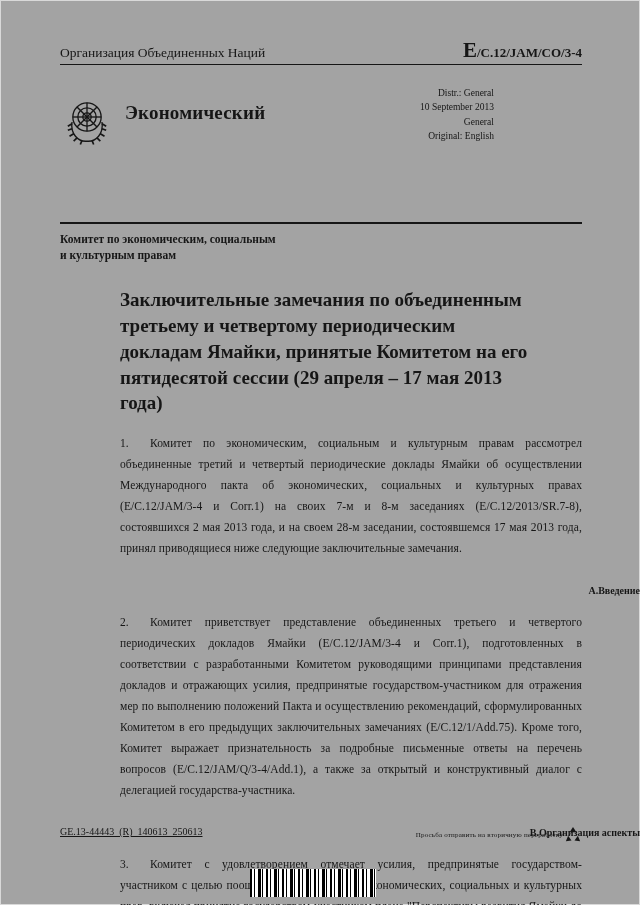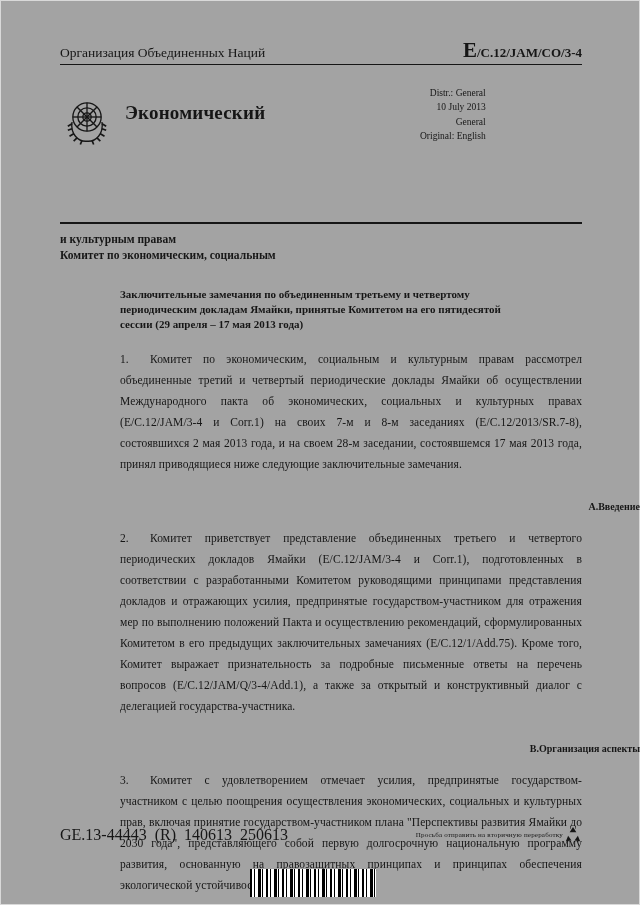--- a/index.html
+++ b/index.html
@@ -65,21 +65,21 @@
   .content { position: absolute; top: 232px; left: 0; right: 0; }
   .committee {
     margin-left: 60px;
     font-size: 11.5px;
     font-weight: bold;
     line-height: 1.35;
   }
   .doc-title {
     margin: 24px 0 17px 120px;
     width: 408px;
-    font-size: 11px;
+    font-size: 19px;
     font-weight: bold;
     line-height: 1.36;
   }
   .para {
     margin: 16px 58px 0 120px;
     font-size: 11.5px;
     line-height: 21px;
     text-align: justify;
     letter-spacing: 0.1px;
   }
@@ -90,22 +90,23 @@
     font-size: 10px;
     font-weight: bold;
     text-align: right;
   }
   .sec-letter { display: inline-block; width: 26px; }
 
   
   .ge-number {
     position: absolute;
     left: 60px; top: 826px;
-    font-size: 16px;
+    font-size: 10px;
     white-space: pre;
+    text-decoration: underline;
   }
   .recycle-block {
     position: absolute;
     right: 58px; top: 826px;
     display: flex;
     align-items: center;
     gap: 1px;
     font-size: 7px;
     letter-spacing: 0.2px;
   }
@@ -158,32 +159,32 @@
         </g>
       </svg>
     </span>
     <div class="council-title">
       <div>Экономический</div>
     </div>
   </div>
 
   <div class="distr-block">
     <div>Distr.: General</div>
-    <div>10 July 2013</div>
+    <div>10 September 2013</div>
     <div>General</div>
     <div>Original: English</div>
   </div>
 
   <div class="thick-rule"></div>
 
   <div class="content">
 
     <div class="committee">
+      <div>Комитет по экономическим, социальным</div>
       <div>и культурным правам</div>
-      <div>Комитет по экономическим, социальным</div>
     </div>
 
     <div class="doc-title">Заключительные замечания по объединенным третьему и четвертому периодическим докладам Ямайки, принятые Комитетом на его пятидесятой сессии (29 апреля – 17 мая 2013 года)</div>
 
     <p class="para"><span class="pnum">1.</span><span>Комитет по экономическим, социальным и культурным правам рассмотрел объединенные третий и четвертый периодические доклады Ямайки об осуществлении Международного пакта об экономических, социальных и культурных правах (E/C.12/JAM/3-4 и Corr.1) на своих 7-м и 8-м заседаниях (E/C.12/2013/SR.7-8), состоявшихся 2 мая 2013 года, и на своем 28-м заседании, состоявшемся 17 мая 2013 года, принял приводящиеся ниже следующие заключительные замечания.</span></p>
 
     <div class="sec-heading"><span class="sec-letter">A.</span><span>Введение</span></div>
 
     <p class="para"><span class="pnum">2.</span><span>Комитет приветствует представление объединенных третьего и четвертого периодических докладов Ямайки (E/C.12/JAM/3-4 и Corr.1), подготовленных в соответствии с разработанными Комитетом руководящими принципами представления докладов и отражающих усилия, предпринятые государством-участником для отражения мер по выполнению положений Пакта и осуществлению рекомендаций, сформулированных Комитетом в его предыдущих заключительных замечаниях (E/C.12/1/Add.75). Кроме того, Комитет выражает признательность за подробные письменные ответы на перечень вопросов (E/C.12/JAM/Q/3-4/Add.1), а также за открытый и конструктивный диалог с делегацией государства-участника.</span></p>
 

